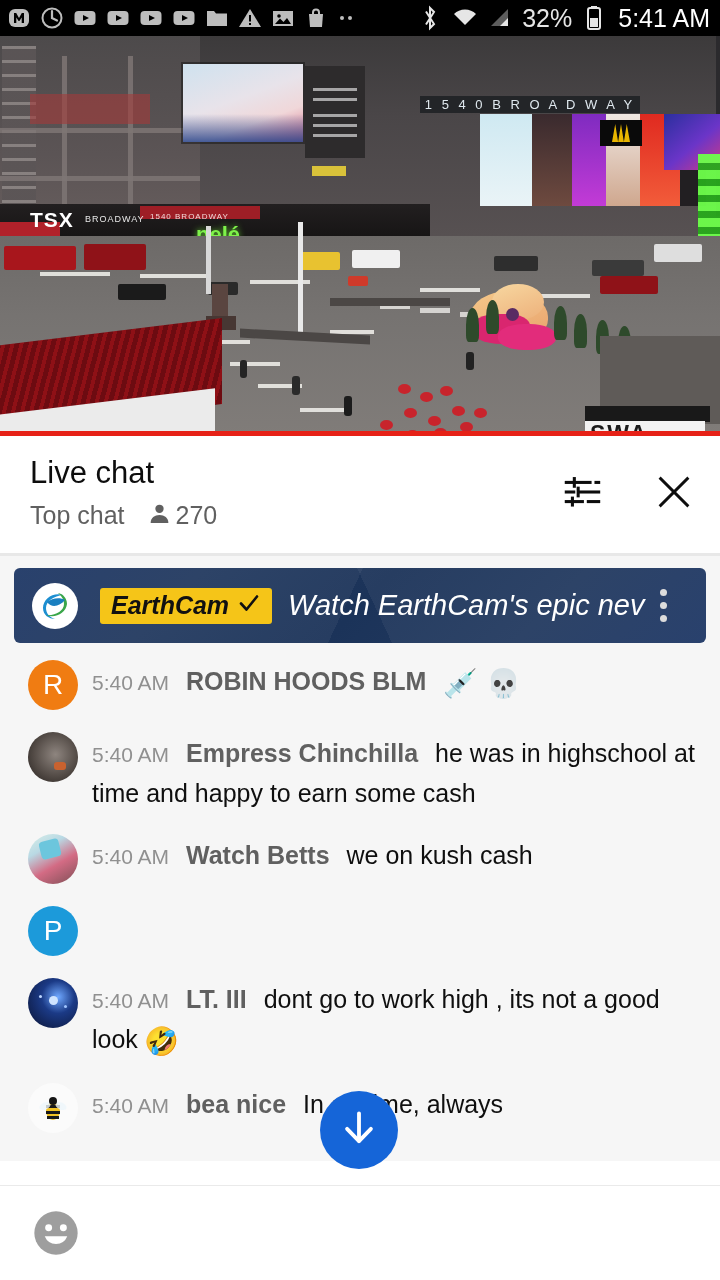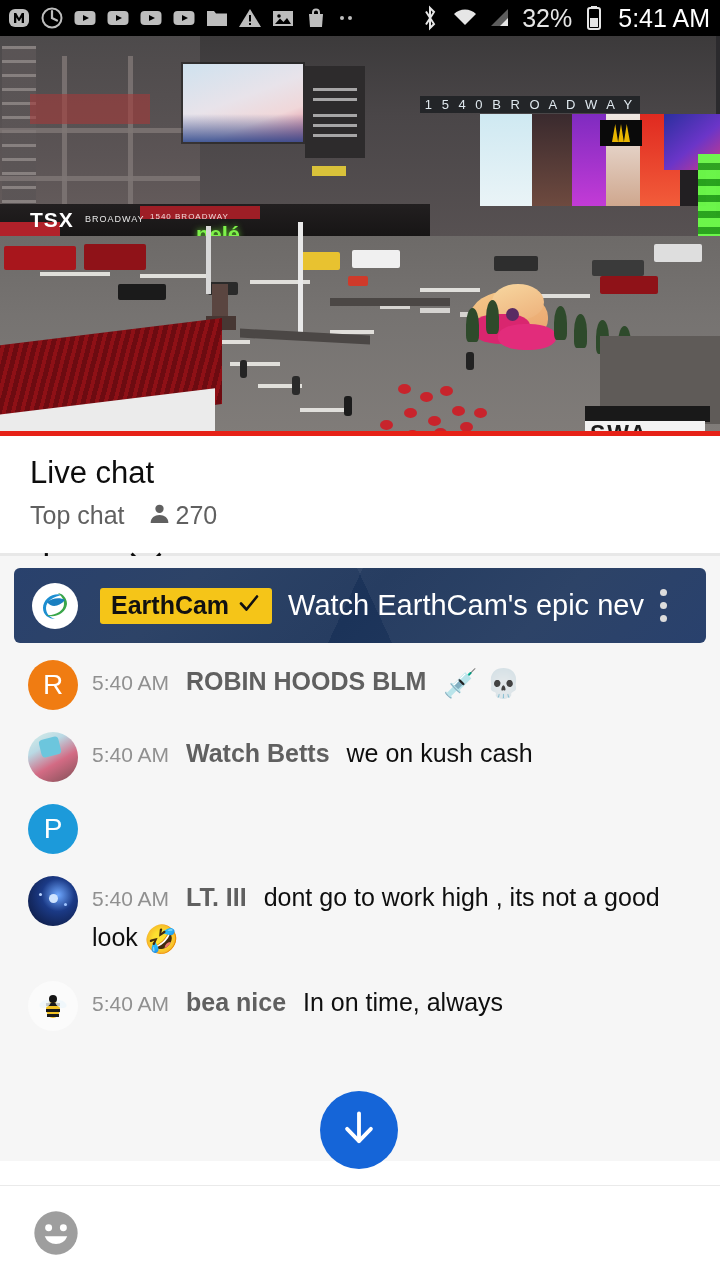--- a/index.html
+++ b/index.html
@@ -131,21 +131,20 @@
   .v-rightblock { position:absolute; left:600px; top:300px; width:130px; height:88px; background:#5f5b58;}
   .v-progress {
     position:absolute; left:0; bottom:0; width:720px; height:5px; background:#e62117;
   }
 
   
   .chat-header {
     width:720px; height:117px; background:#ffffff;
     display:flex; align-items:flex-start; padding: 18px 22px 0 30px;
     position:relative;
-    flex-direction:column;
   }
   .ch-titles { flex:1; }
   .ch-title { font-size:31px; color:#0d0d0d; line-height:38px; }
   .ch-sub { display:flex; align-items:center; gap:6px; margin-top:9px; }
   .ch-topchat { font-size:25px; color:#606060; }
   .ch-viewers { display:flex; align-items:flex-end; gap:4px; margin-left:16px; }
   .ch-count { font-size:25px; color:#606060; }
   .ch-actions { display:flex; align-items:center; gap:44px; margin-top:14px; }
   .ch-icon-btn { width:48px; height:48px; display:flex; align-items:center; justify-content:center; }
   .chat-divider { width:720px; height:3px; background:#e8e8e8; }
@@ -153,21 +152,21 @@
   
   .chat-body {
     width:720px; height:605px; background:#f6f6f6;
     position:relative; overflow:hidden; padding-top:12px;
   }
 
   
   .banner {
     margin: 0 14px; height:75px; border-radius:6px;
     background: linear-gradient(135deg,#1e3765 0%,#22395f 25%, #1b3359 50%, #22395f 75%, #1e3765 100%);
-    display:flex; align-items:center; padding: 0 26px 0 18px; position:relative; overflow:hidden;
+    display:flex; align-items:center; padding: 0 26px 0 18px; position:relative; overflow:hidden;font-style:italic;
   }
   .banner::before{
     content:""; position:absolute; left:0; top:0; width:100%; height:100%;
     background:
       linear-gradient(115deg, rgba(255,255,255,.05) 0 48%, rgba(255,255,255,0) 48%),
       linear-gradient(245deg, rgba(255,255,255,.05) 0 48%, rgba(255,255,255,0) 48%);
     pointer-events:none;
   }
   .banner-av {
     width:46px; height:46px; border-radius:50%; background:#ffffff; flex:0 0 46px;
@@ -531,20 +530,28 @@
         <span>R</span>
       </div>
       <div class="msg-content">
         <span class="msg-time">5:40 AM</span>
         <span class="msg-author">ROBIN HOODS BLM</span>
         <span class="msg-text"></span>
         <span class="emoji">💉 💀</span>
       </div>
     </div>
 
+    <div class="msg">
+      <div class="msg-av av-chinchilla"></div>
+      <div class="msg-content">
+        <span class="msg-time">5:40 AM</span>
+        <span class="msg-author">Empress Chinchilla</span>
+        <span class="msg-text">he was in highschool at time and happy to earn some cash</span>
+      </div>
+    </div>
 
     <div class="msg">
       <div class="msg-av av-betts"></div>
       <div class="msg-content">
         <span class="msg-time">5:40 AM</span>
         <span class="msg-author">Watch Betts</span>
         <span class="msg-text">we on kush cash</span>
       </div>
     </div>
 

